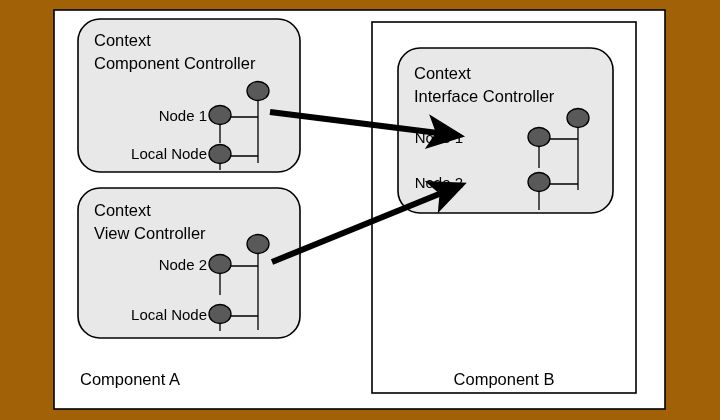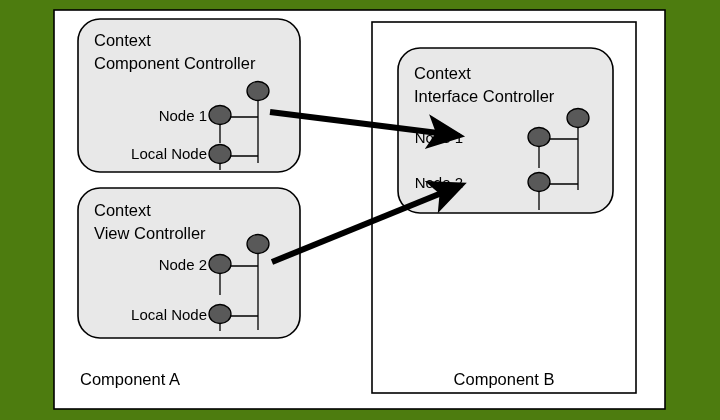--- a/index.html
+++ b/index.html
@@ -4,21 +4,21 @@
 <style>
   html, body {
     margin: 0;
     padding: 0;
     background: #ffffff;
   }
   #stage {
     position: relative;
     width: 720px;
     height: 420px;
-    background: #4d7c0f;
+    background: #a16207;
     overflow: hidden;
     font-family: "Liberation Sans", sans-serif;
   }
   #diagram {
     position: absolute;
     left: 0;
     top: 0;
     width: 720px;
     height: 420px;
   }

